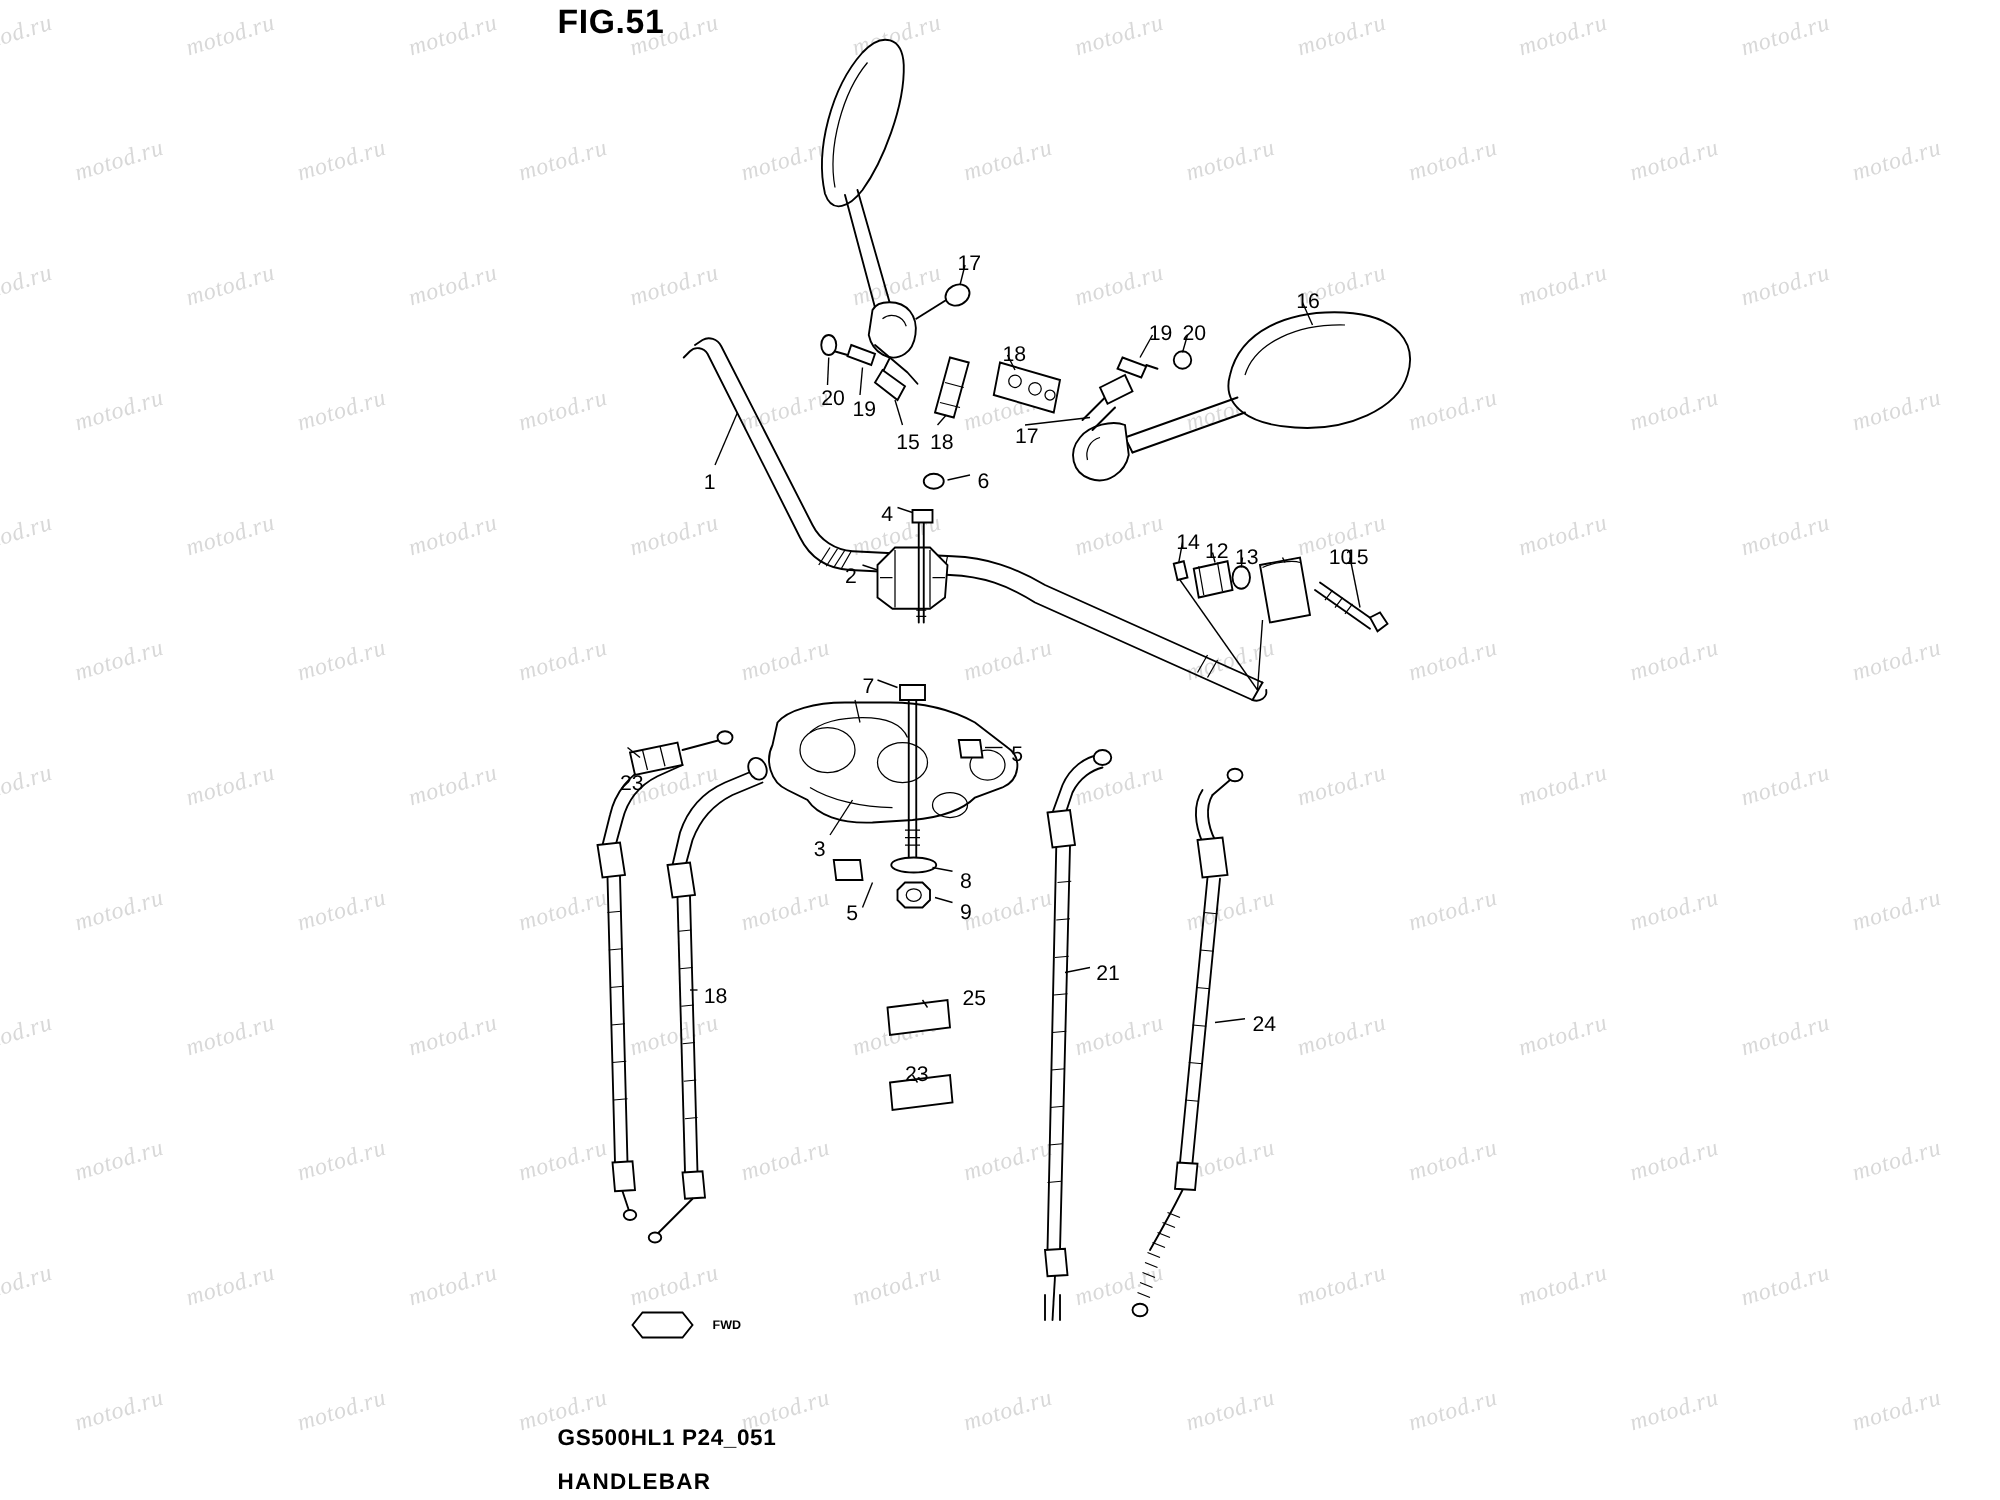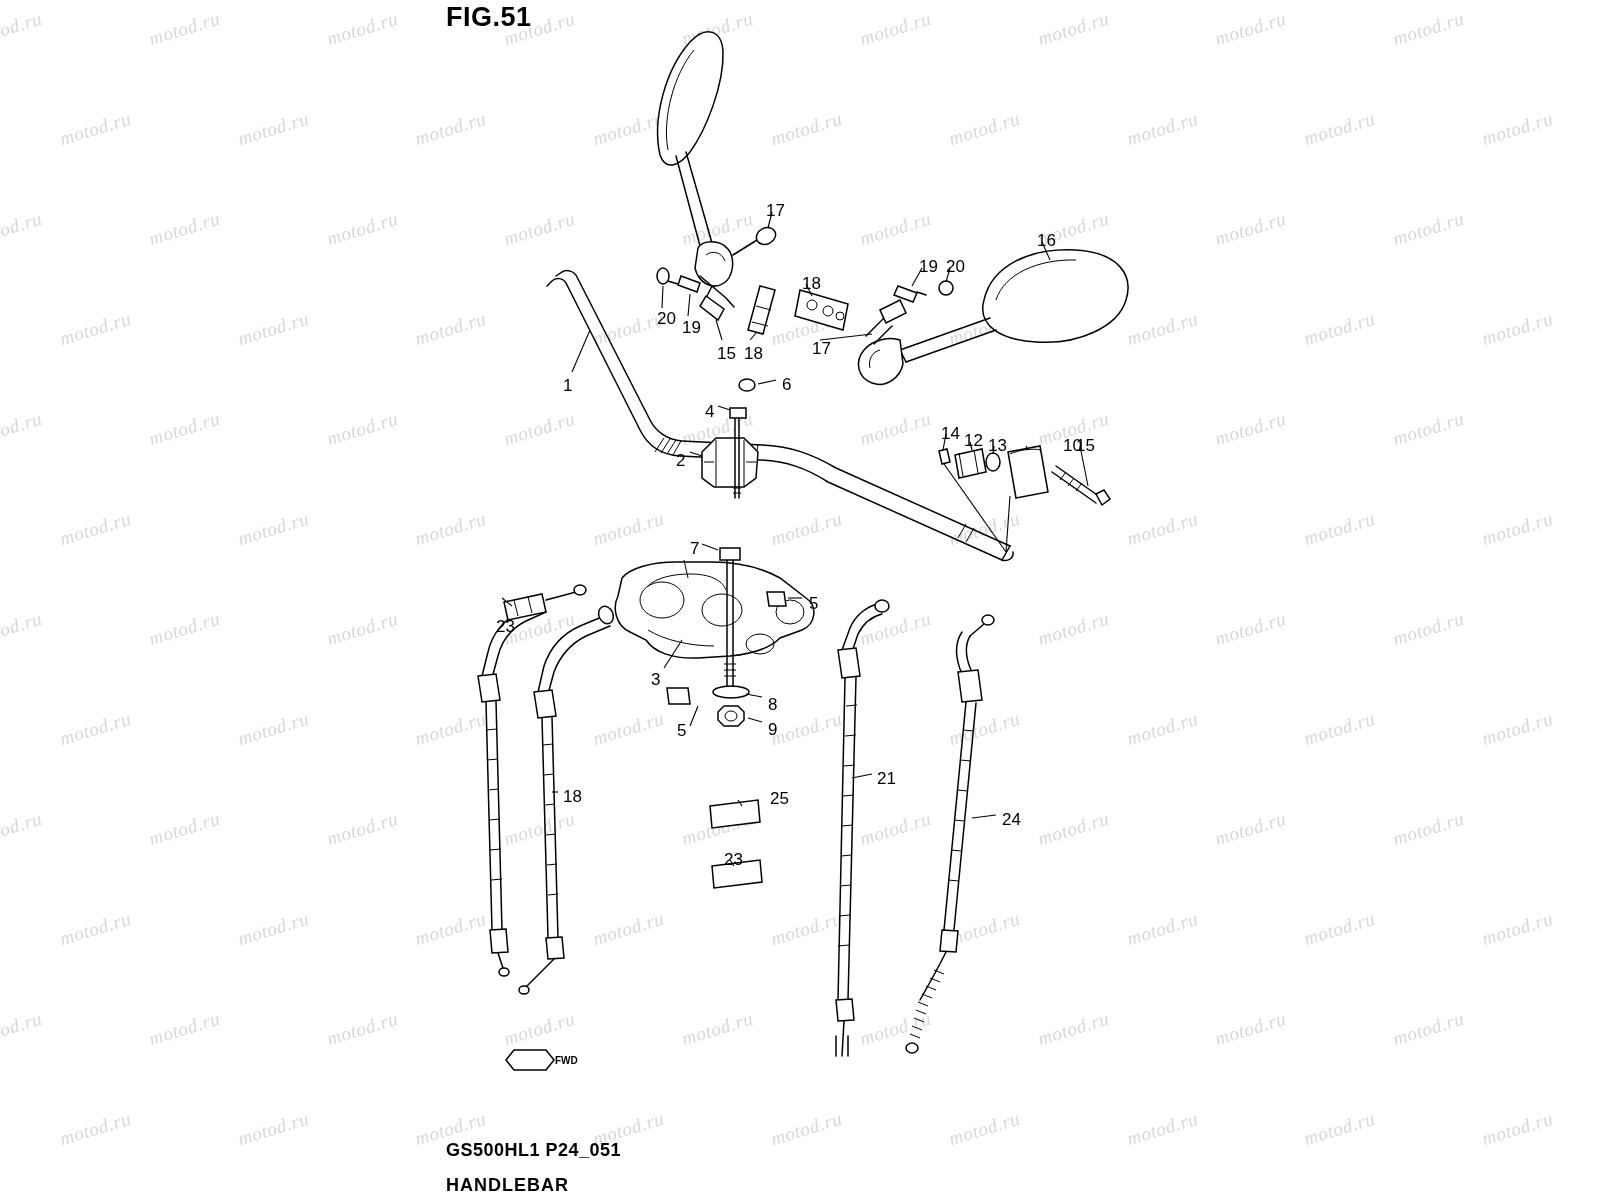--- a/index.html
+++ b/index.html
@@ -478,18 +478,18 @@
       <div class="callout" style="left: 657px; top: 310px;">20</div>
       <div class="callout" style="left: 946px; top: 258px;">20</div>
       <div class="callout" style="left: 877px; top: 770px;">21</div>
       <div class="callout" style="left: 563px; top: 788px;">18</div>
       <div class="callout" style="left: 496px; top: 618px;">23</div>
       <div class="callout" style="left: 1002px; top: 811px;">24</div>
       <div class="callout" style="left: 770px; top: 790px;">25</div>
       <div class="callout" style="left: 724px; top: 851px;">23</div>
     </div>
 
-  <div class="fwd-label" style="left:531px; top:1055px;padding-left:24px;">FWD</div>
+  <div class="fwd-label" style="left:546px; top:1055px;padding-left:24px;">FWD</div>
 
   <div id="footer-code">GS500HL1 P24_051</div>
   <div id="footer-name">HANDLEBAR</div>
 
 </div>
 
 </body></html>

